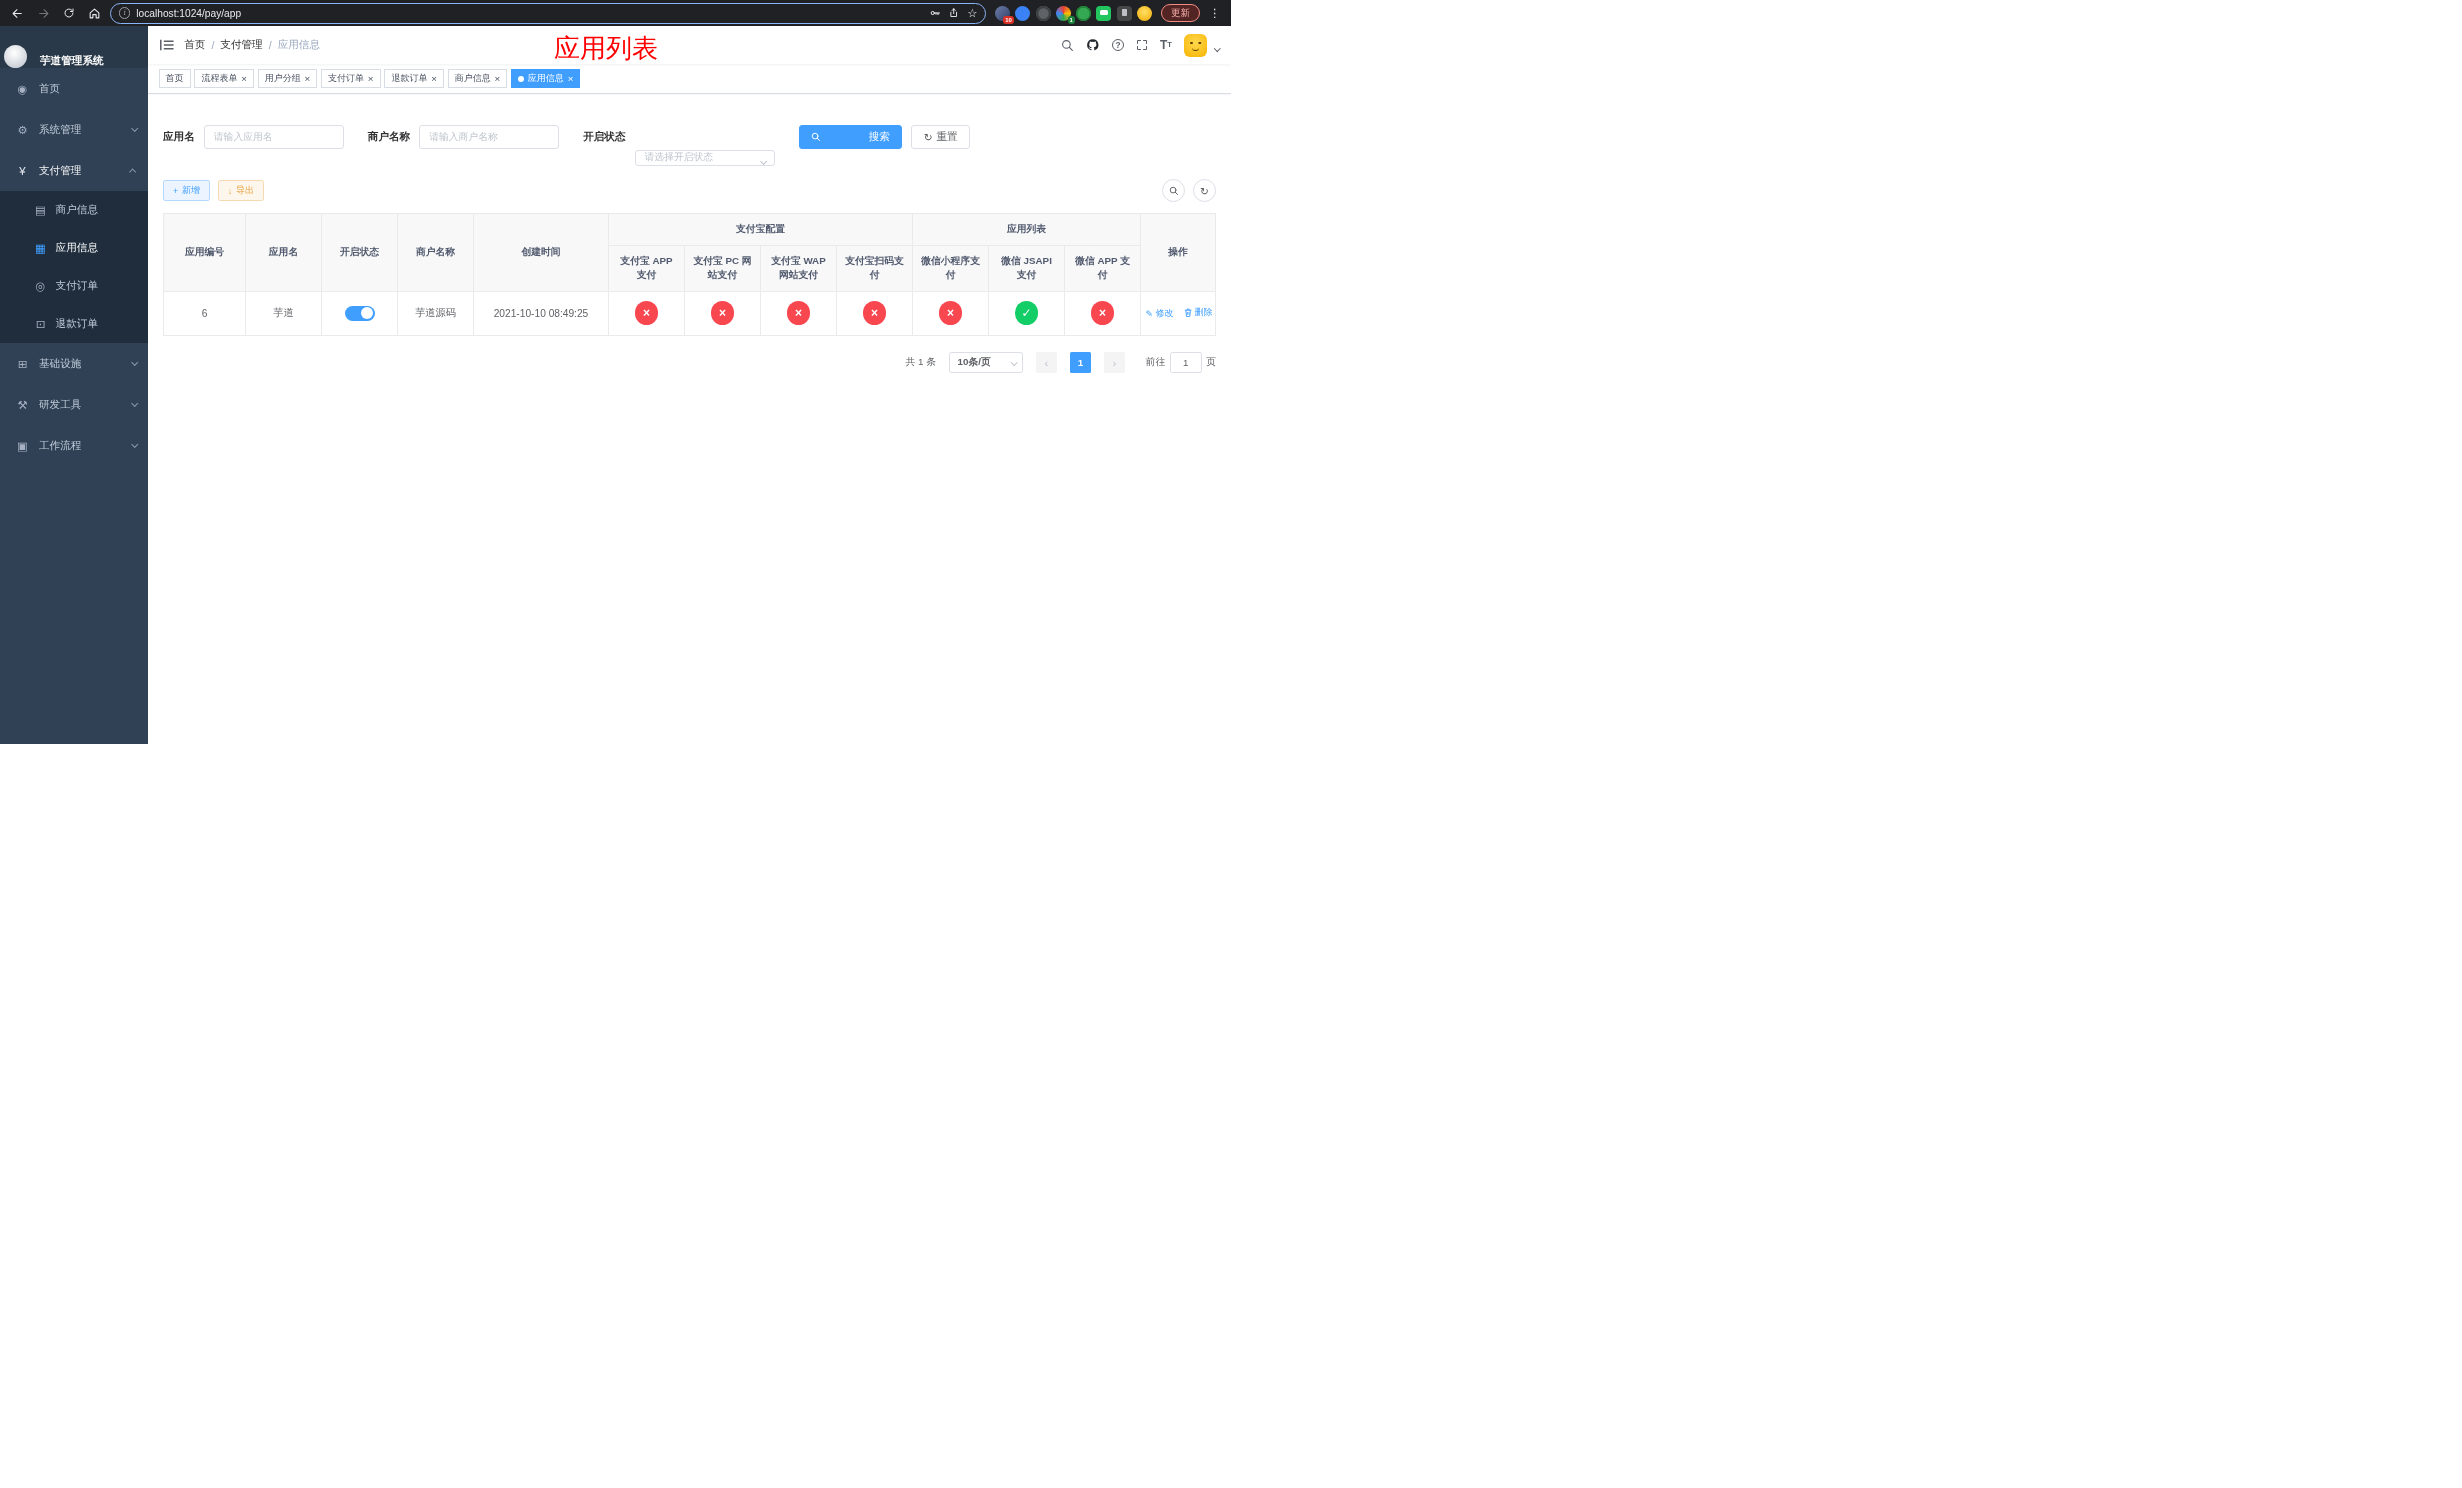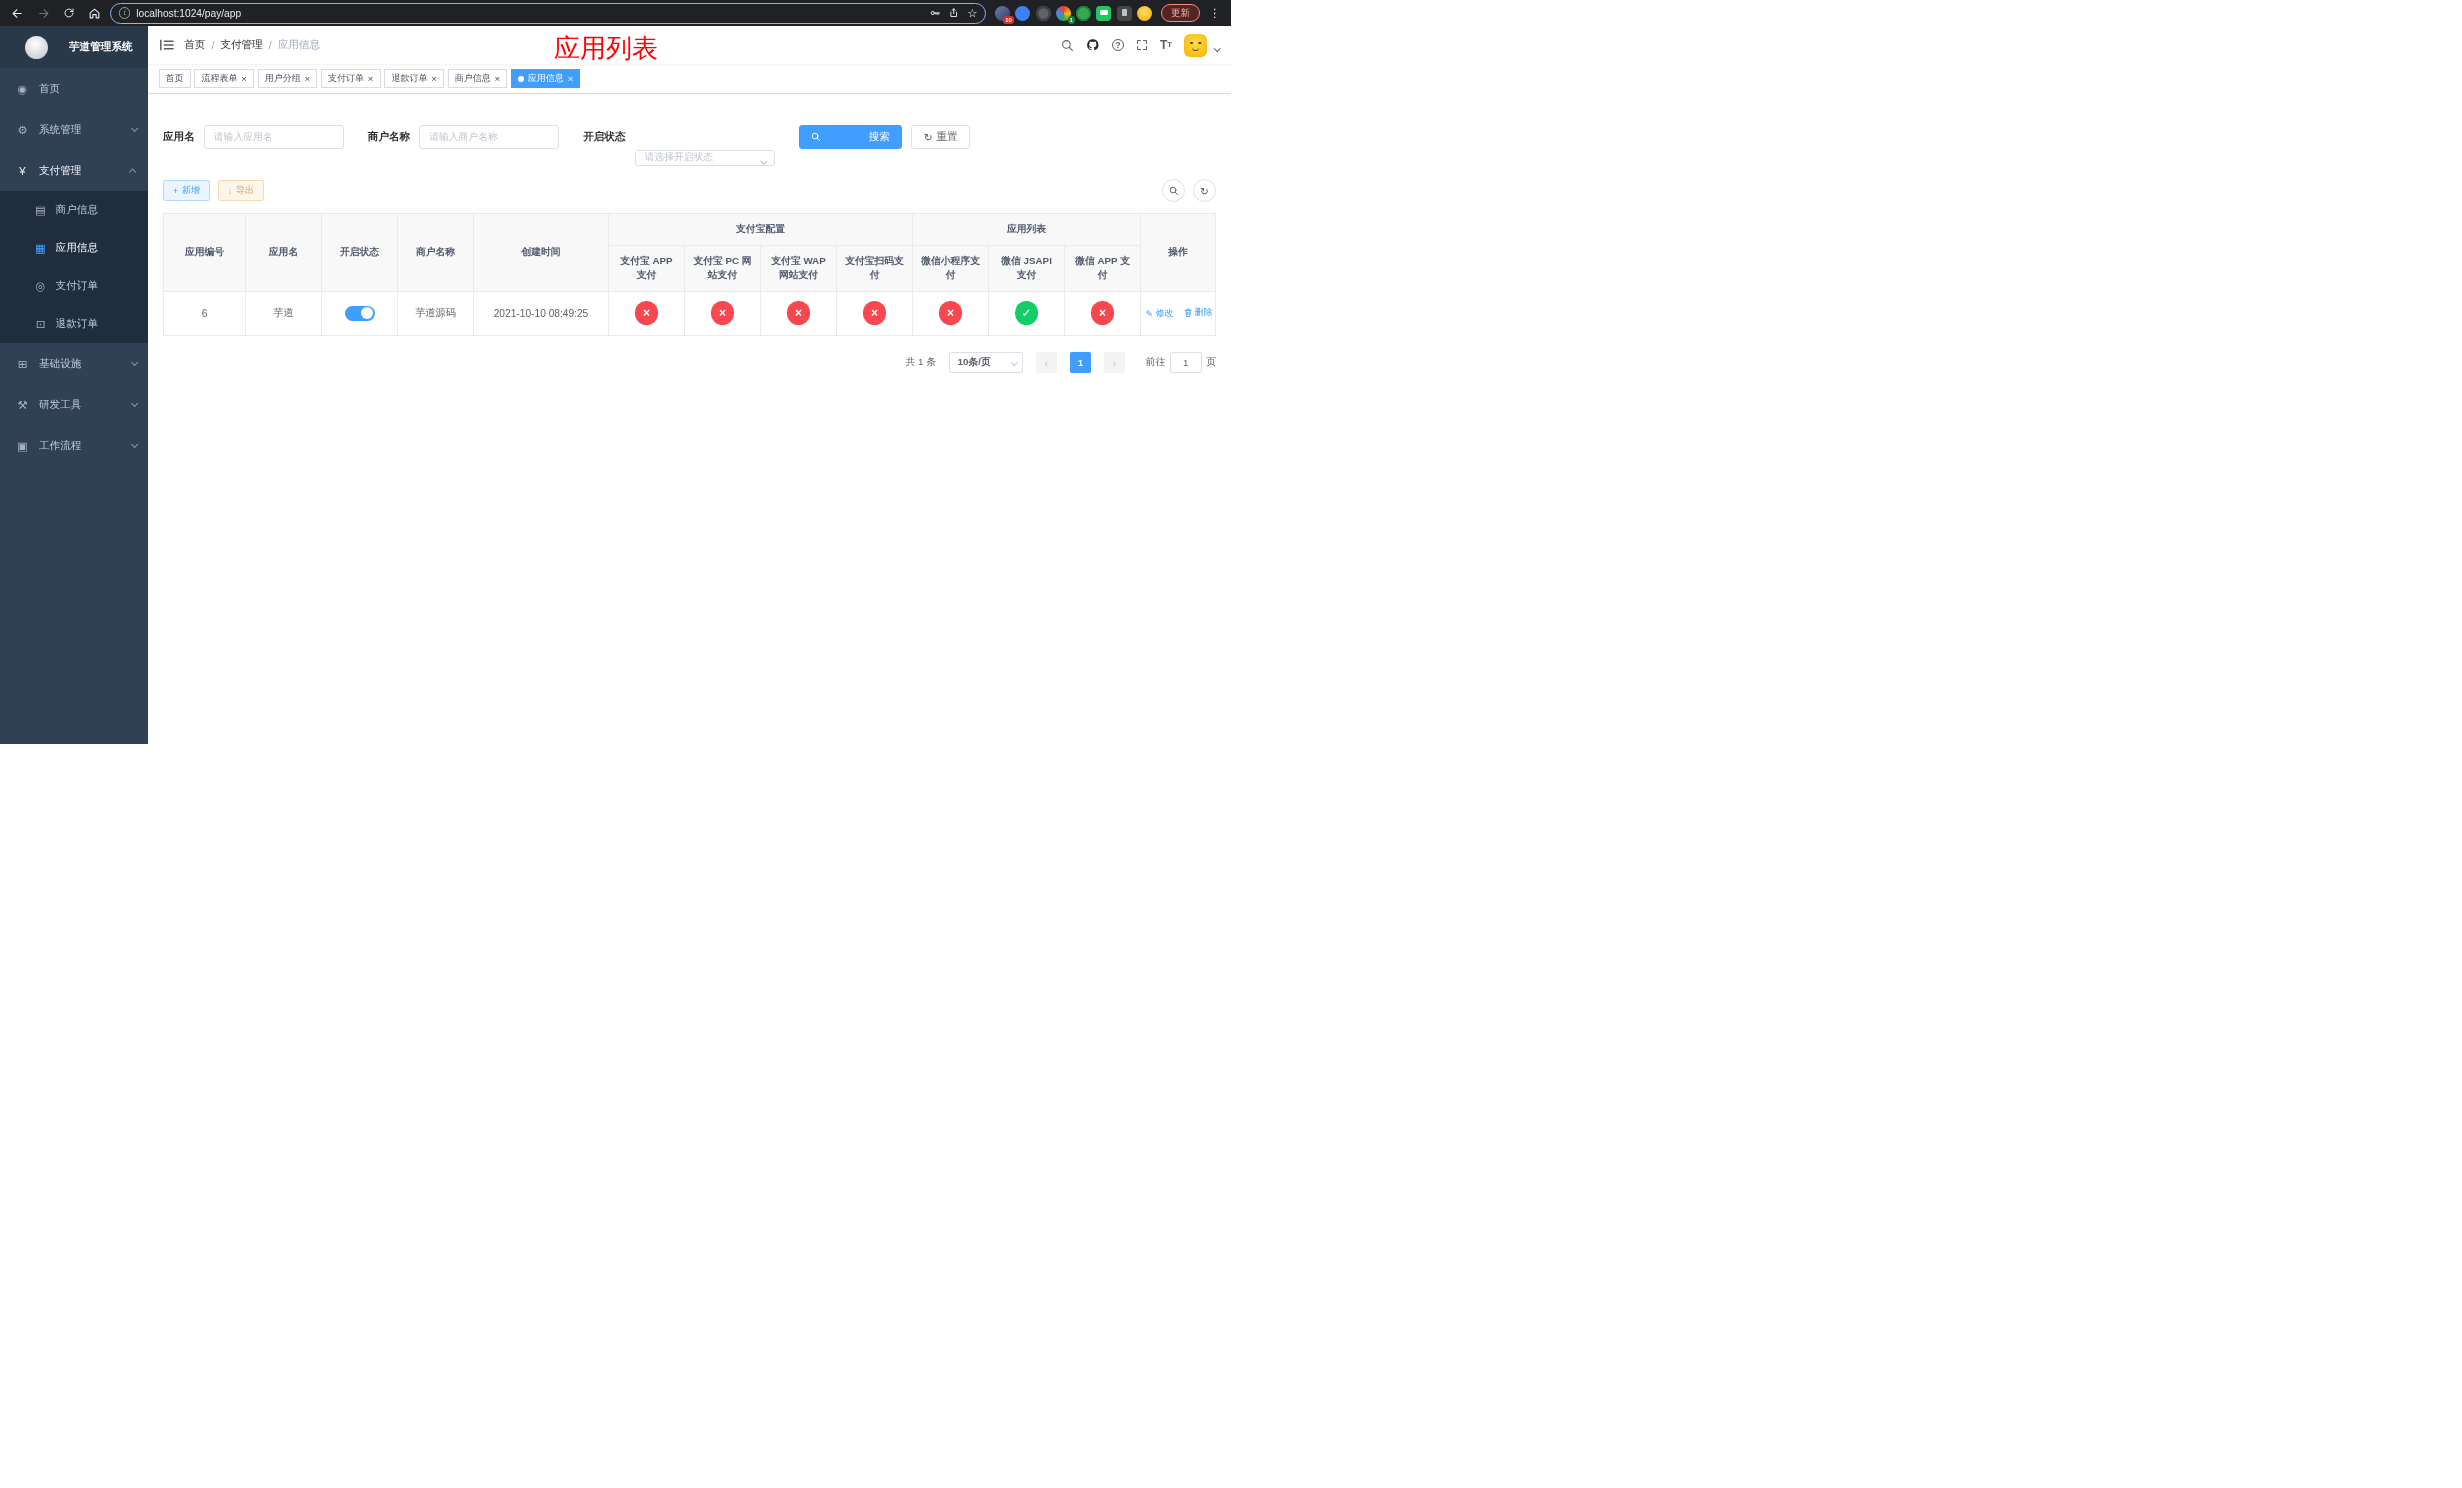--- a/index.html
+++ b/index.html
@@ -40,22 +40,22 @@
   .update-btn { background: rgba(217,48,37,0.28); border: 0.8px solid #f28b82; color: #f6aea9;
     border-radius: 9.8px; height: 18px; padding: 6px 9px; font-size: 9.5px; cursor: pointer;
     flex: none; display:flex; align-items:center; }
   .kebab { color: #e8eaed; font-size: 11.4px; padding: 0 3px; cursor: pointer; }
 
   
   .app { display: flex; height: 719px; }
 
   
   .sidebar { width: 148px; background: #304156; flex: none; display: flex; flex-direction: column; }
-  .logo-row { height: 42px; background: #293949; display: flex; align-items: center;
-    gap: 21px; padding-left: 25px; flex: none; }
+  .logo-row { height: 42px; background: #293949; display: flex; align-items: flex-end;
+    gap: 13px; padding-left: 4px; flex: none; }
   .logo-avatar { width: 23px; height: 23px; border-radius: 50%;
     background: radial-gradient(circle at 45% 35%, #ffffff, #cfd4da 70%, #9aa3ad); flex: none; }
   .logo-title { color: #fff; font-size: 10.6px; font-weight: bold; white-space: nowrap; }
   .menu-item { height: 41px; display: flex; align-items: center; padding: 0 12px 0 15px;
     color: #bfcbd9; font-size: 10.6px; cursor: pointer; }
   .menu-item.expanded { color: #f4f4f5; }
   .mi-icon { width: 15px; margin-right: 9px; font-size: 11.4px; text-align: center;
     color: #a7b1c2; flex: none; }
   .menu-item.expanded .mi-icon { color: #e5eaf0; }
   .chev { width: 5.3px; height: 5.3px; border-right: 1.2px solid #8a97a6; border-bottom: 1.2px solid #8a97a6;

